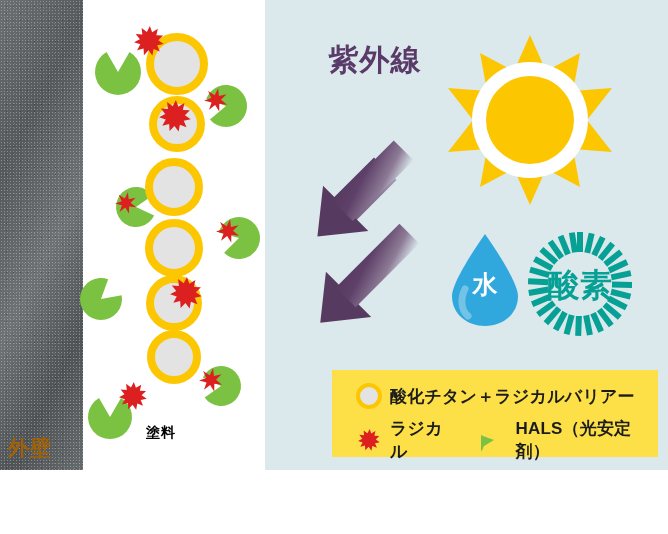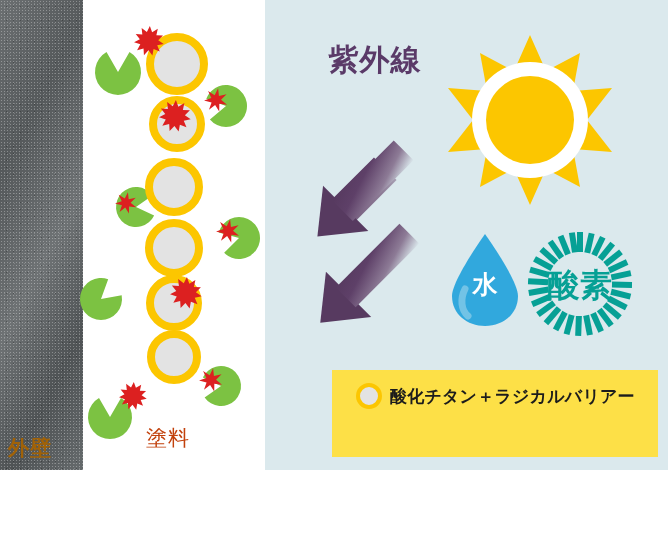--- a/index.html
+++ b/index.html
@@ -17,22 +17,22 @@
           radial-gradient(rgba(0,0,0,.25) 0.5px, transparent 0.6px),
           linear-gradient(118deg,#6b6f71 0%,#55595b 28%,#6e7274 55%,#4f5355 78%,#656a6c 100%);
         background-size:3px 3px,4px 4px,5px 5px,7px 7px,100% 100%;
         background-position:0 0,1px 2px,2px 1px,3px 3px,0 0;}
   .paint{position:absolute;left:83px;top:0;width:182px;height:470px;background:#ffffff;}
   .sky{position:absolute;left:265px;top:0;width:403px;height:470px;background:#dbe9ed;}
 
   
   .wall-label{position:absolute;left:8px;top:424px;color:#a16207;font-size:21px;
               font-weight:700;letter-spacing:1px;margin-top:10px;}
-  .paint-label{position:absolute;left:146px;top:424px;color:#c2410c;font-size:21px;
-               font-weight:400;letter-spacing:1px;}
+  .paint-label{position:absolute;left:146px;top:424px;color:#000000;font-size:14px;
+               font-weight:700;letter-spacing:1px;}
 
   
   .uv-text{position:absolute;left:305px;top:42px;width:140px;text-align:center;
            color:#5a3a68;font-size:30px;font-weight:700;line-height:1.22;letter-spacing:1px;}
 
   
   .sun{position:absolute;left:443px;top:33px;width:174px;height:174px;}
 
   
   .arrows{position:absolute;left:295px;top:135px;width:160px;height:210px;}
@@ -180,16 +180,27 @@
 
   <div class="legend">
 
     <div class="legend-row legend-r1">
       <svg class="legend-ico" viewBox="0 0 26 26">
         <circle cx="13" cy="13" r="11" fill="#e3e3e3" stroke="#fcc600" stroke-width="4"></circle>
       </svg>
       <span class="legend-txt">酸化チタン＋ラジカルバリアー</span>
     </div>
 
+    <div class="legend-row legend-r2">
+      <svg class="legend-ico" viewBox="0 0 26 26">
+        <path id="legend-star" fill="#dc2020" d="M23.78 15.19 L19.03 16.18 L20.89 20.67 L16.35 18.94 L15.49 23.71 L12.61 19.81 L9.30 23.36 L8.99 18.52 L4.29 19.72 L6.64 15.47 L2.04 13.94 L6.32 11.65 L3.27 7.87 L8.11 8.25 L7.59 3.42 L11.46 6.36 L13.63 2.02 L15.29 6.58 L19.47 4.10 L18.40 8.84 L23.25 9.01 L19.80 12.42 Z"></path>
+      </svg>
+      <span class="legend-txt">ラジカル</span>
+      <span class="legend-gap"></span>
+      <svg class="legend-ico" viewBox="0 0 26 26">
+        <path d="M13 13 L26 13 A13 13 0 1 0 20.5 3.6 Z" fill="#7cc242" transform="rotate(200 13 13)"></path>
+      </svg>
+      <span class="legend-txt">HALS（光安定剤）</span>
+    </div>
   </div>
 
 
 </div>
 
 </body></html>

